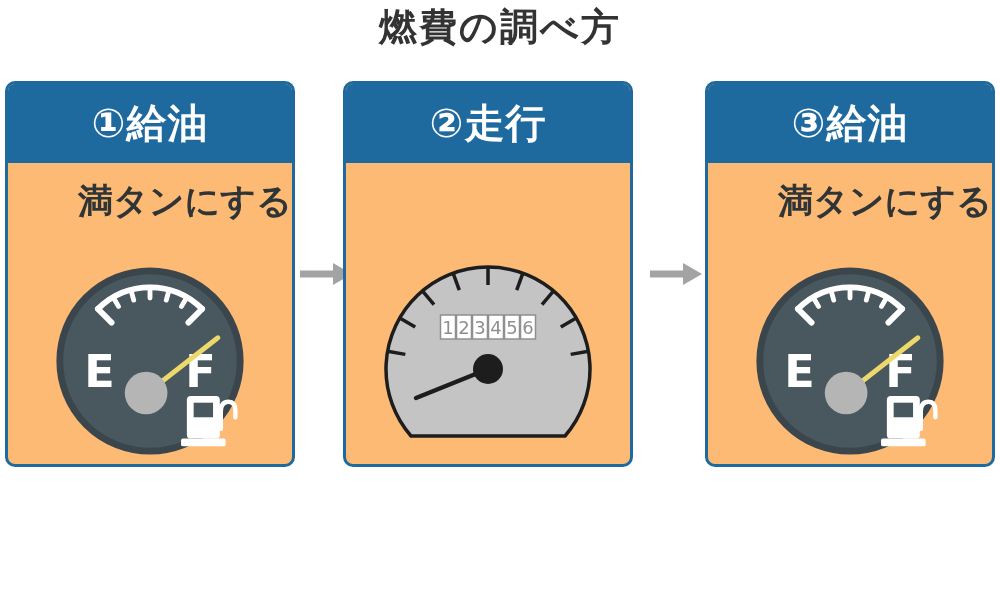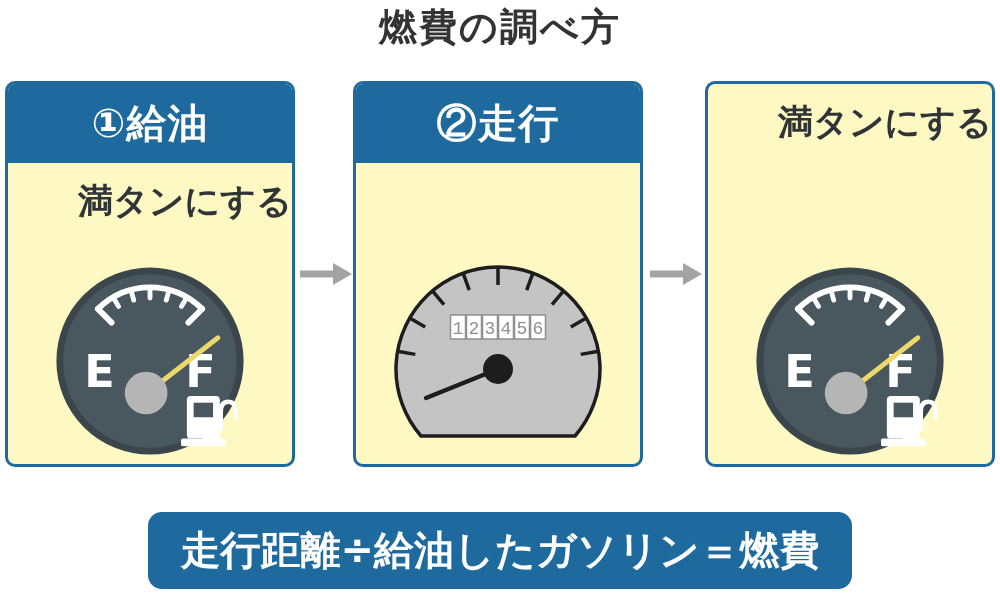--- a/index.html
+++ b/index.html
@@ -14,27 +14,27 @@
   }
   .title {
     position: absolute; top: 2px; left: 0; width: 100%;
     text-align: center;
     font-size: 38px; font-weight: bold; color: #333333;
     letter-spacing: 2px;
   }
   .panel {
     position: absolute; top: 81px;
     width: 290px; height: 386px;
-    background: #fef9c3;
+    background: #fdba74;
     border: 3px solid #1e6a9e;
     border-radius: 10px;
     overflow: hidden;
   }
   .panel-1 { left: 5px; }
-  .panel-2 { left: 353px; font-family: Liberation Mono, monospace; }
+  .panel-2 { left: 343px; }
   .panel-3 { left: 705px; }
   .panel-header {
     height: 79px;
     background: #1e6a9e;
     display: flex; align-items: center; justify-content: center;
     color: #ffffff; font-size: 40px; font-weight: bold;
     letter-spacing: 1px;
   }
   .panel-desc {
     margin-top: 15px;
@@ -144,20 +144,23 @@
       </svg>
     </div>
   </section>
 
   <svg class="arrow arrow-2" viewBox="0 0 52 22">
     <rect x="0" y="7.5" width="33" height="7" fill="#a3a3a3"></rect>
     <polygon points="33,0 52,11 33,22" fill="#a3a3a3"></polygon>
   </svg>
 
   <section class="panel panel-3">
+    <header class="panel-header">
+      <span>③給油</span>
+    </header>
     <div class="panel-desc">満タンにする</div>
     <div class="panel-figure">
       <svg viewBox="0 0 200 200" width="194" height="194">
         <circle cx="100" cy="100" r="93" fill="#49575f" stroke="#3a454c" stroke-width="7"></circle>
         <path d="M 46.3 46.3 A 76 76 0 0 1 153.7 46.3" fill="none" stroke="#ffffff" stroke-width="6" stroke-linecap="round"></path>
         <line x1="46.3" y1="46.3" x2="60.4" y2="60.4" stroke="#ffffff" stroke-width="6" stroke-linecap="round"></line>
         <line x1="153.7" y1="46.3" x2="139.6" y2="60.4" stroke="#ffffff" stroke-width="6" stroke-linecap="round"></line>
         <line x1="62" y1="34.2" x2="67.5" y2="43.7" stroke="#ffffff" stroke-width="5" stroke-linecap="round"></line>
         <line x1="80.3" y1="26.6" x2="83.2" y2="37.2" stroke="#ffffff" stroke-width="5" stroke-linecap="round"></line>
         <line x1="100" y1="24" x2="100" y2="35" stroke="#ffffff" stroke-width="5" stroke-linecap="round"></line>
@@ -170,17 +173,14 @@
         <g>
           <rect x="132" y="180" width="46" height="8" rx="2" fill="#ffffff"></rect>
           <rect x="138" y="136" width="34" height="44" rx="4" fill="#ffffff"></rect>
           <rect x="145" y="143" width="20" height="15" fill="#49575f"></rect>
           <path d="M 173 170 L 173 152 Q 173 142 181 142 Q 188 142 188 151 L 188 158" fill="none" stroke="#ffffff" stroke-width="4.5" stroke-linecap="round"></path>
         </g>
       </svg>
     </div>
   </section>
 
-  <div class="formula-banner">
-    <span>走行距離÷給油したガソリン＝燃費</span>
-  </div>
 
 </div>
 
 </body></html>

